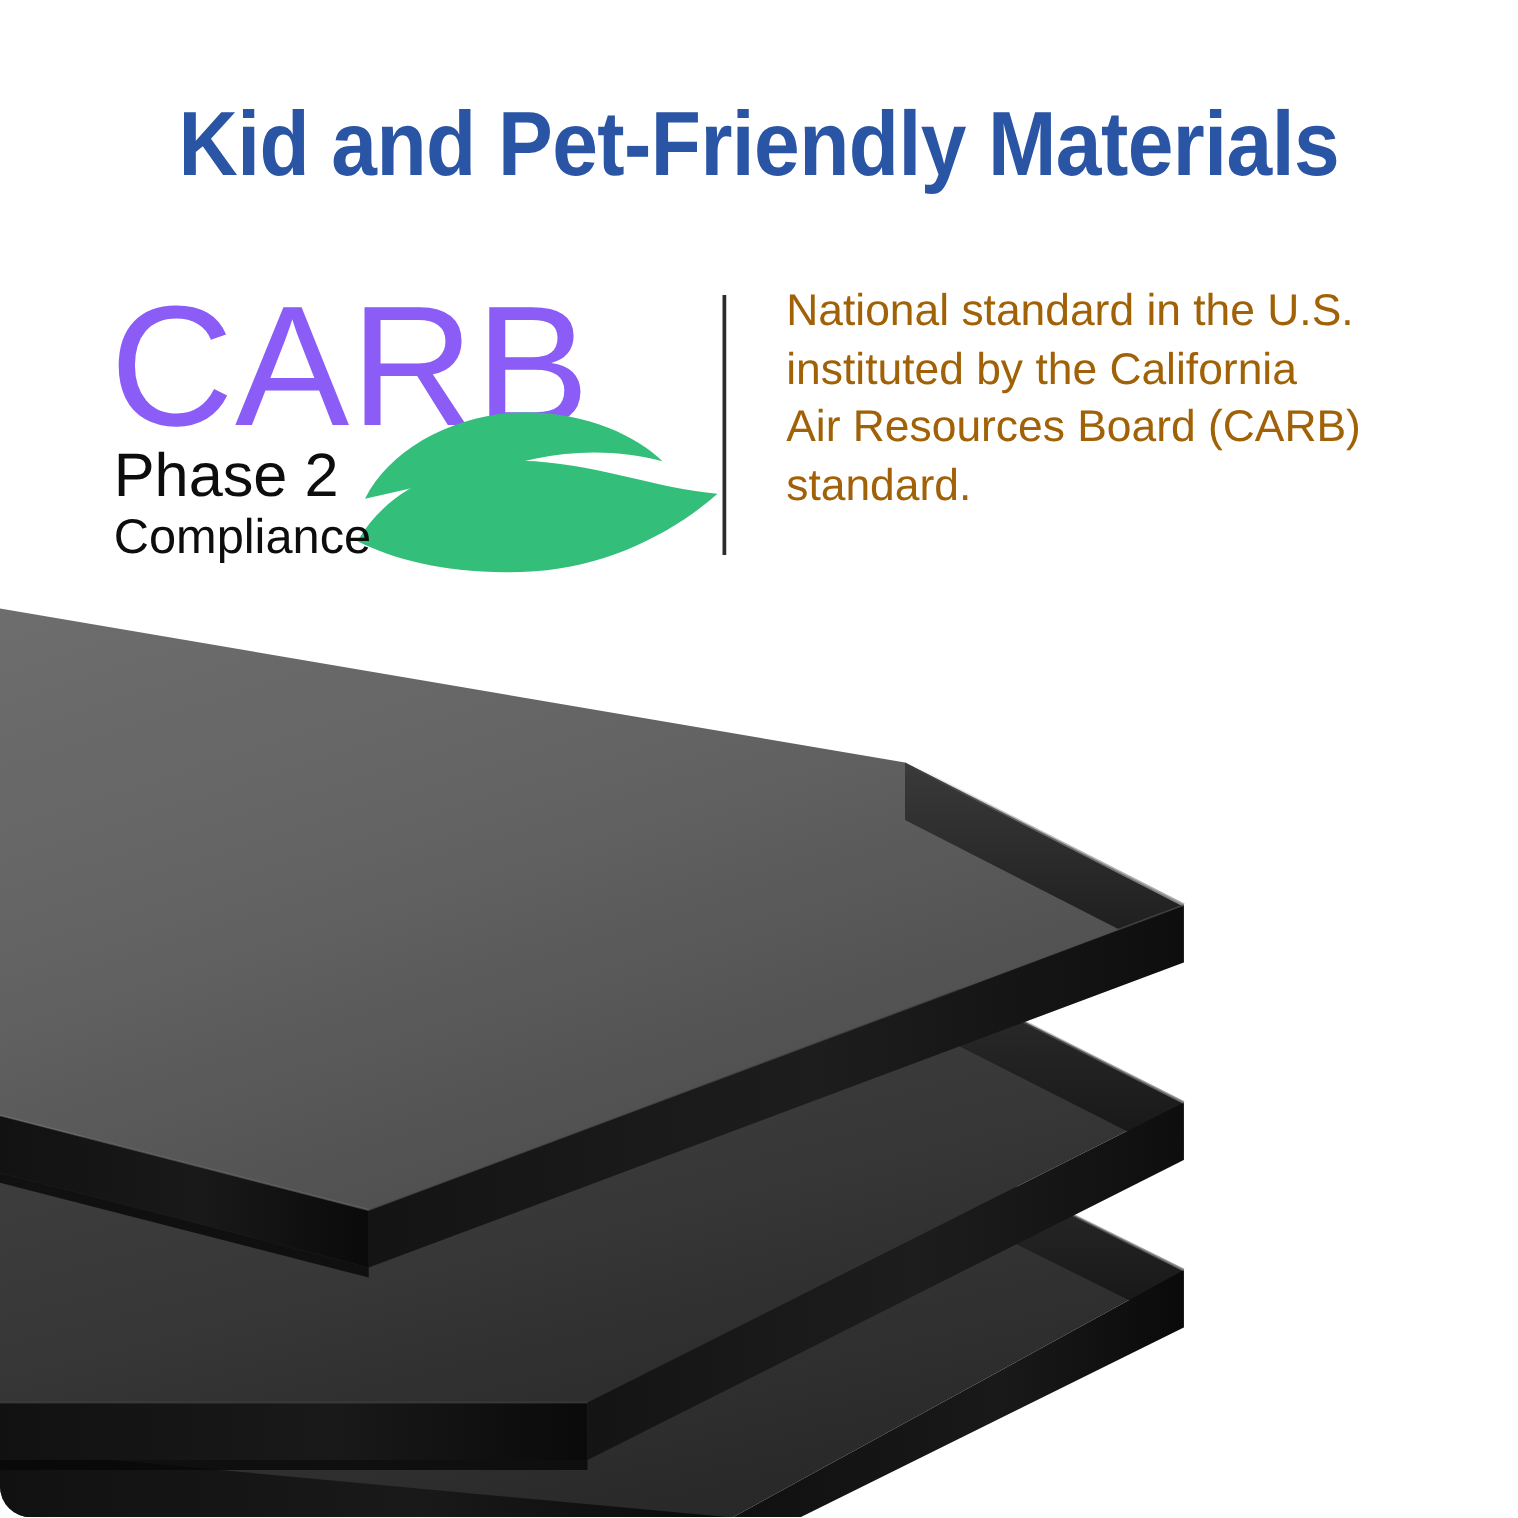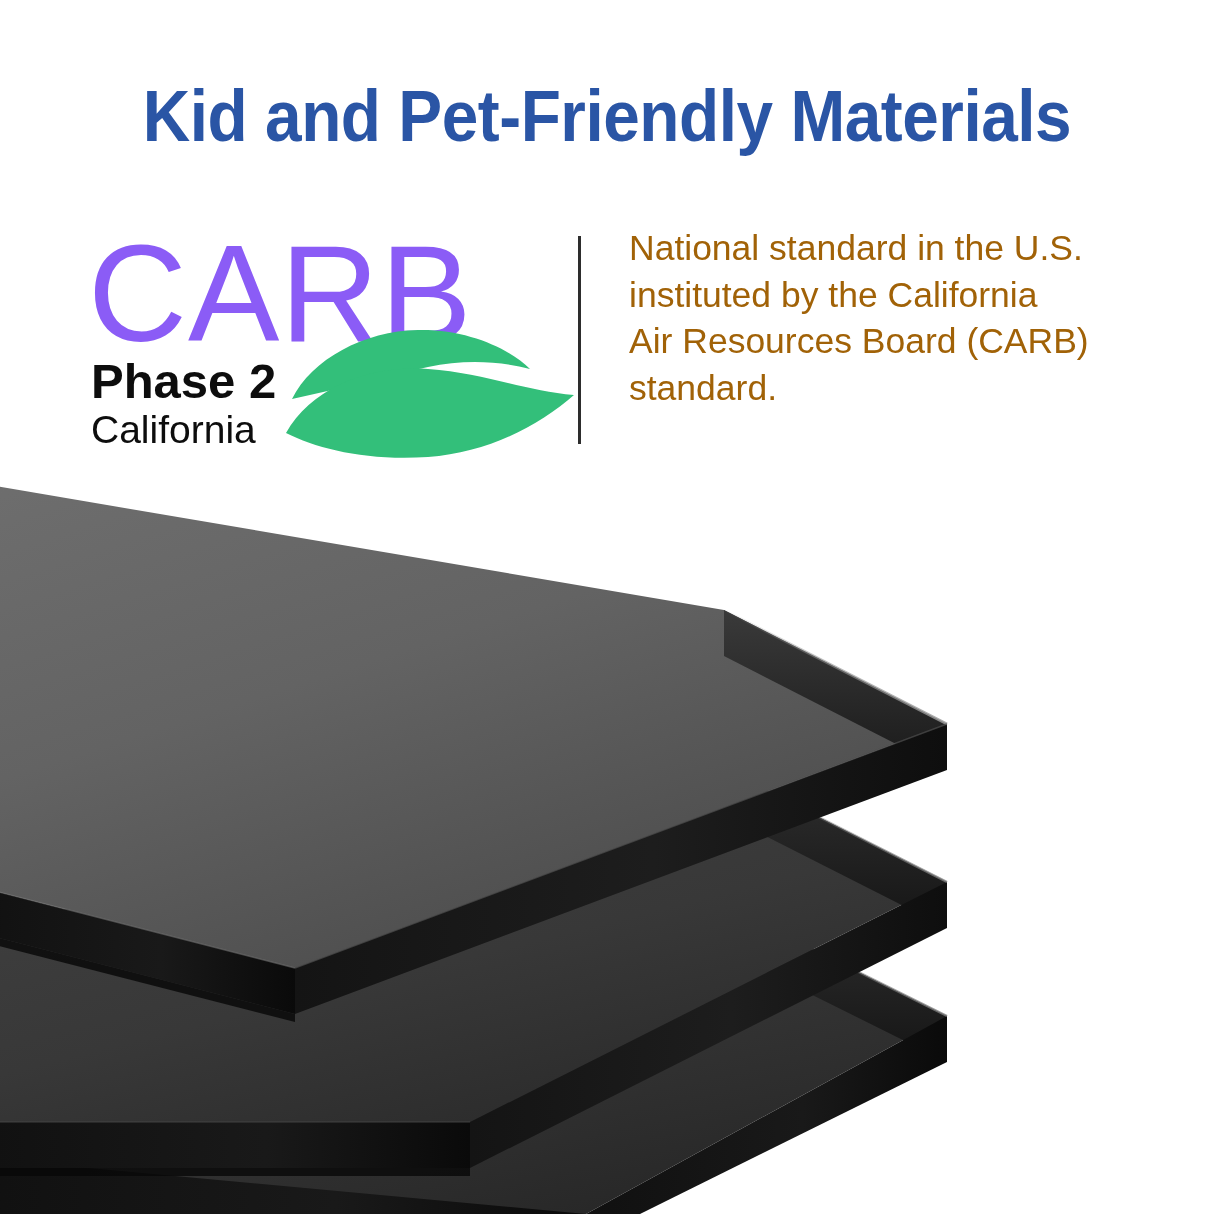--- a/index.html
+++ b/index.html
@@ -9,20 +9,21 @@
   }
   body {
     font-family: "Liberation Sans", sans-serif;
   }
   #page {
     position: relative;
     width: 1214px;
     height: 1214px;
     background: #ffffff;
     overflow: hidden;
+    border-radius: 25px;
   }
 
   
   .headline {
     position: absolute;
     left: 0;
     top: 74px;
     width: 1214px;
     text-align: center;
     color: #2a55a5;
@@ -56,21 +57,21 @@
     transform: scaleX(1.0);
     transform-origin: 0 0;
     white-space: nowrap;
   }
   .phase2 {
     position: absolute;
     left: 3px;
     top: 142px;
     font-size: 49px;
     line-height: 52px;
-    font-weight: 700;
+    font-weight: 400;
     color: #0d0d0d;
     letter-spacing: 0px;
     white-space: nowrap;
   }
   .compliance {
     position: absolute;
     left: 3px;
     top: 196px;
     font-size: 39px;
     line-height: 42px;
@@ -146,21 +147,21 @@
         <path d="M8 112
                  C 34 66, 92 44, 150 48
                  C 206 52, 248 70, 296 74
                  C 262 104, 210 132, 150 136
                  C 88 140, 40 128, 8 112 Z" fill="#33bf7a"></path>
       </svg>
     </div>
 
     <div class="phase2">Phase 2</div>
 
-    <div class="compliance">California</div>
+    <div class="compliance">Compliance</div>
   </div>
 
   <div class="divider"></div>
 
   <div class="description">
     <span class="dl">National standard in the U.S.</span>
     <span class="dl">instituted by the California</span>
     <span class="dl">Air Resources Board (CARB)</span>
     <span class="dl">standard.</span>
   </div>

